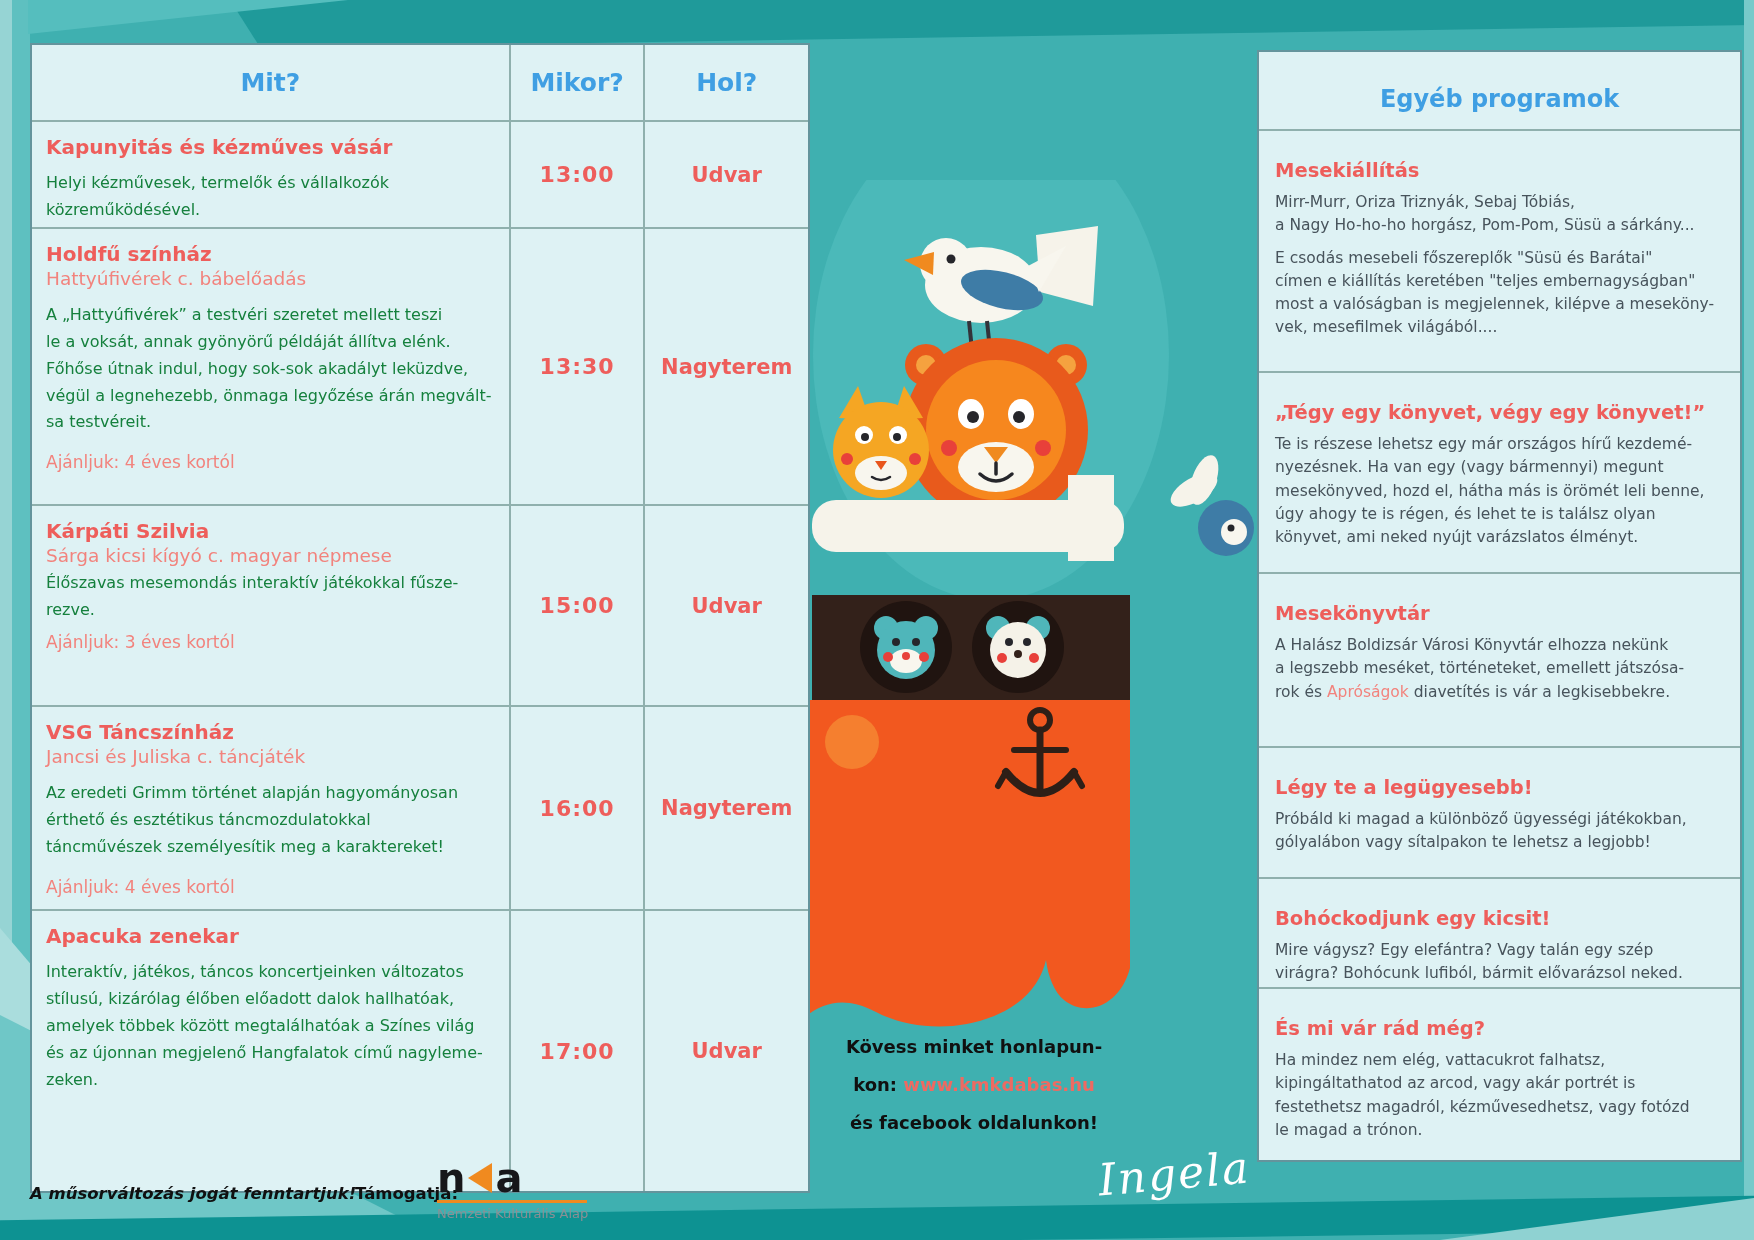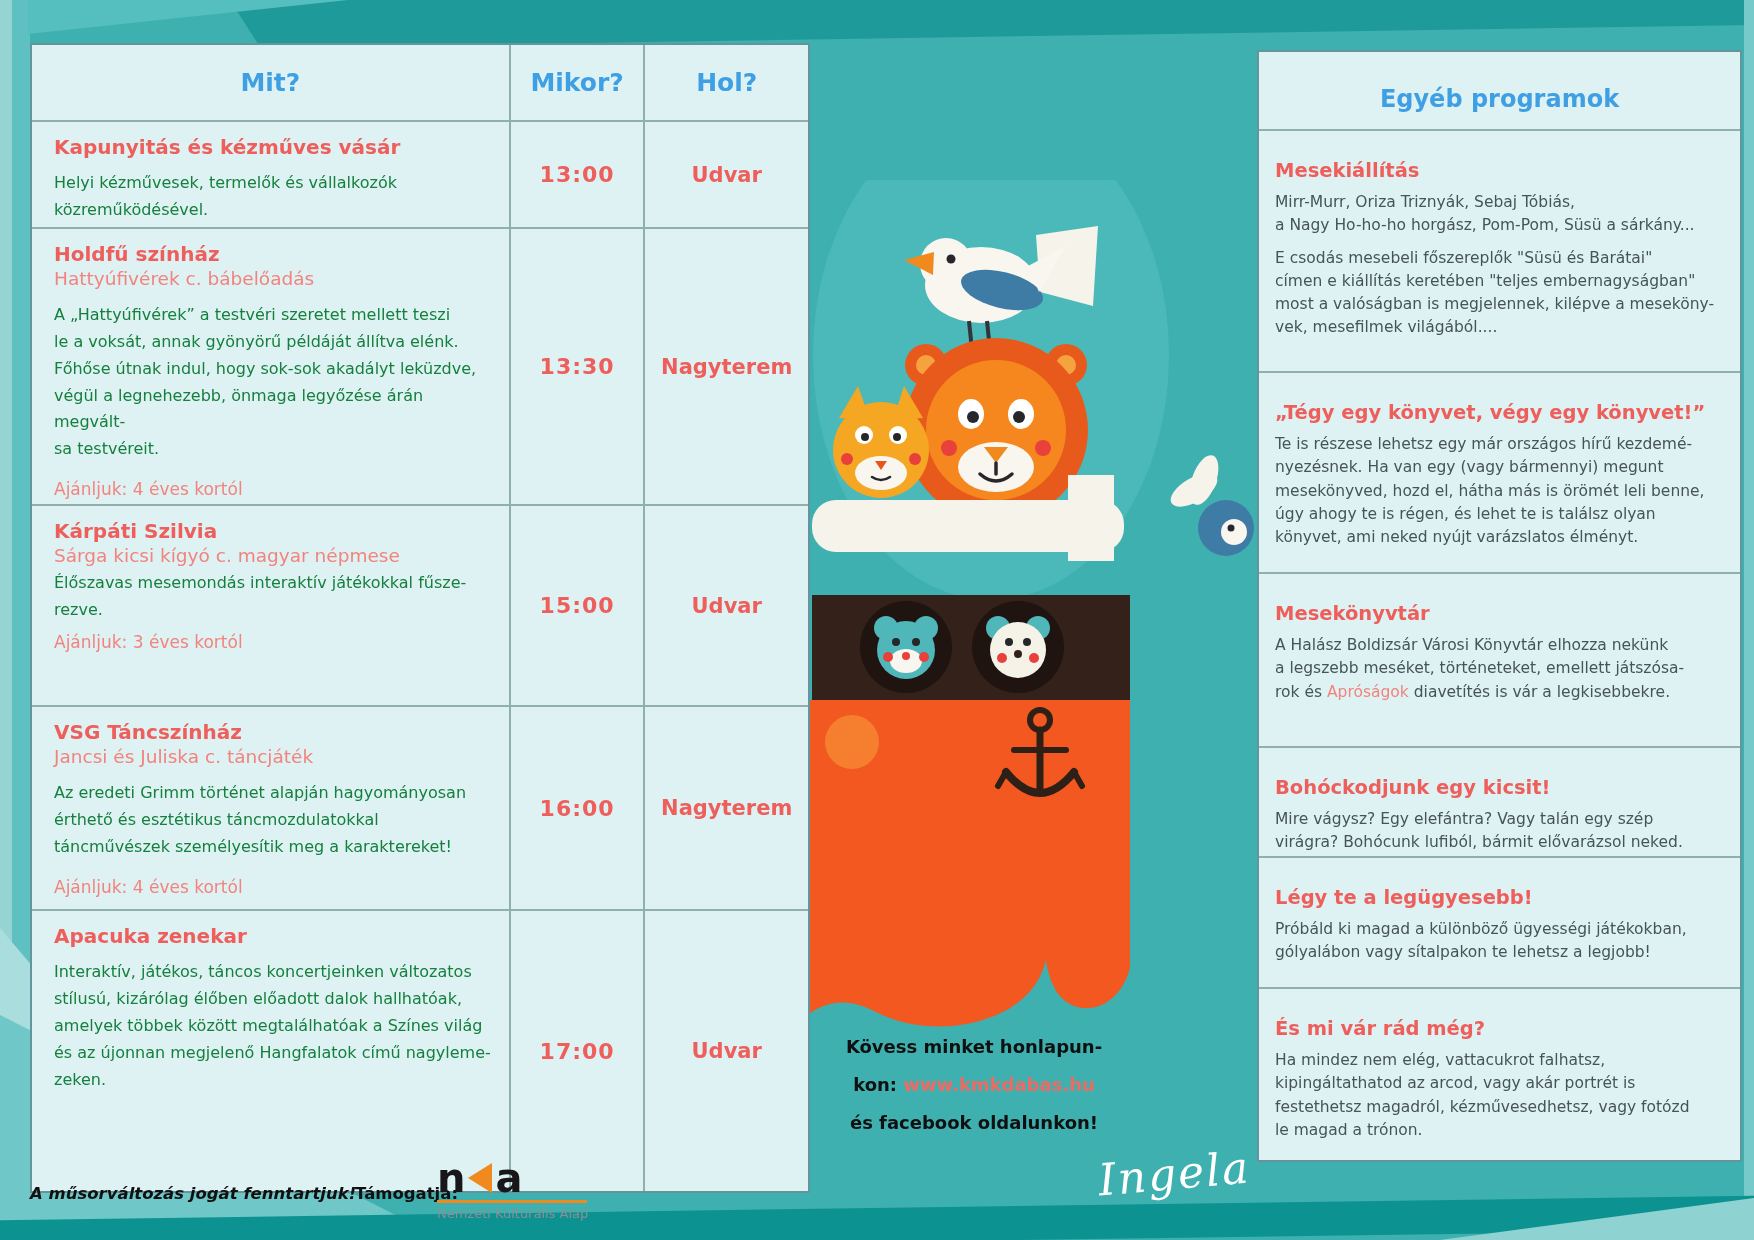--- a/index.html
+++ b/index.html
@@ -27,21 +27,21 @@
   .deco-br-wedge{left:1440px;top:1198px;width:314px;height:42px;background:#8fd2d2;
     clip-path:polygon(100% 0,100% 100%,0 100%);}
 
   
   .ptable{
     left:30px;top:43px;width:780px;z-index:3;
     background:#def2f4;border:2px solid #64949c;box-sizing:border-box;
   }
   .trow{display:flex;border-top:2px solid #8fb0ad;box-sizing:border-box;}
   .trow:first-child{border-top:none;}
-  .c1{width:478px;box-sizing:border-box;padding:12px 14px 0 22px;overflow:hidden;}
+  .c1{width:478px;box-sizing:border-box;padding:12px 14px 0 14px;overflow:hidden;}
   .c2{width:135px;box-sizing:border-box;border-left:2px solid #8fb0ad;
       display:flex;align-items:center;justify-content:center;}
   .c3{width:165px;box-sizing:border-box;border-left:2px solid #8fb0ad;
       display:flex;align-items:center;justify-content:center;}
   .hrow{height:75px;}
   .hcell{display:flex;align-items:center;justify-content:center;
       color:#3f9fe3;font-size:25px;font-weight:bold;padding:0;}
   .r1{height:107px;} .r2{height:277px;} .r3{height:201px;} .r4{height:204px;} .r5{height:282px;}
   .title{color:#ee5e5b;font-weight:bold;font-size:20px;line-height:1.3;}
   .subtitle{color:#f2837d;font-size:18.5px;line-height:1.35;}
@@ -306,30 +306,30 @@
 könyvet, ami neked nyújt varázslatos élményt.</div>
   </div>
 
   <div class="section s3">
     <div class="sec-title">Mesekönyvtár</div>
     <div class="sec-body"><span>A Halász Boldizsár Városi Könyvtár  elhozza nekünk
 a legszebb meséket, történeteket, emellett játszósa-
 rok és </span><span class="hl">Apróságok</span><span> diavetítés is vár a legkisebbekre.</span></div>
   </div>
 
+  <div class="section s4">
+    <div class="sec-title">Légy te a legügyesebb!</div>
+    <div class="sec-body">Próbáld ki magad a különböző ügyességi játékokban,
+gólyalábon vagy sítalpakon te lehetsz a legjobb!</div>
+  </div>
+
   <div class="section s5">
     <div class="sec-title">Bohóckodjunk egy kicsit!</div>
     <div class="sec-body">Mire vágysz? Egy elefántra? Vagy talán egy szép
 virágra? Bohócunk  lufiból, bármit elővarázsol neked.</div>
-  </div>
-
-  <div class="section s4">
-    <div class="sec-title">Légy te a legügyesebb!</div>
-    <div class="sec-body">Próbáld ki magad a különböző ügyességi játékokban,
-gólyalábon vagy sítalpakon te lehetsz a legjobb!</div>
   </div>
 
   <div class="section s6">
     <div class="sec-title">És mi vár rád még?</div>
     <div class="sec-body">Ha mindez nem elég, vattacukrot falhatsz,
 kipingáltathatod az arcod,  vagy akár portrét is
 festethetsz magadról, kézművesedhetsz, vagy fotózd
 le magad a trónon.</div>
   </div>
 </div>

